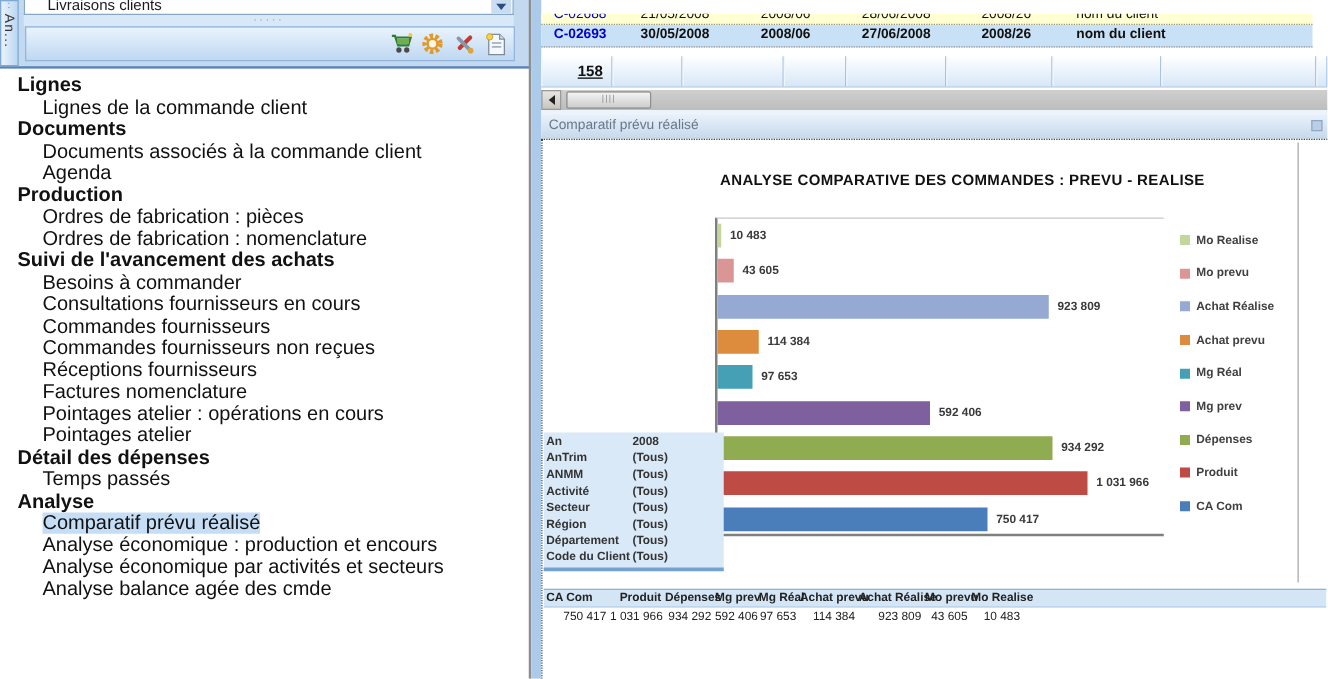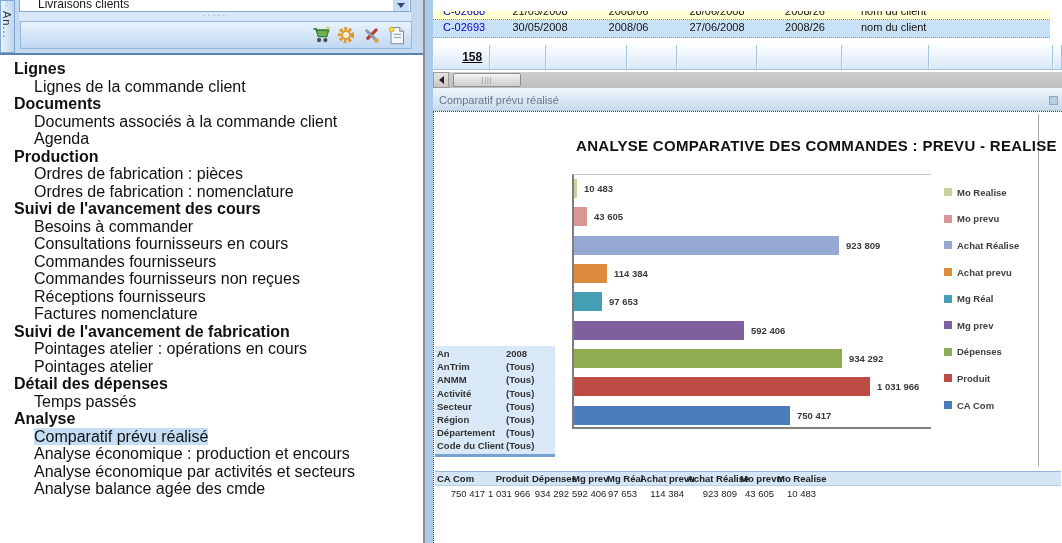--- a/index.html
+++ b/index.html
@@ -31,21 +31,21 @@
   
   .divider-line { position:absolute; left:423px; top:0; width:2px; height:543px; background:#8E8E8E; }
   .divider-strip { position:absolute; left:425px; top:0; width:8px; height:543px; background:#ACCBEB; }
 
   
   .orders { position:absolute; left:433px; top:11px; width:617px; }
   .order-row { overflow:hidden; }
   .row-yellow { background:#FFFFD2; height:9px; border-bottom:1px dotted #8F8F8F; }
   .row-yellow .cells { margin-top:-7px; }
   .row-blue { background:#C9E1F7; height:18px; border-bottom:1px dotted #8F8F8F; }
-  .row-blue .cells { margin-top:0; }
+  .row-blue .cells { margin-top:0;font-weight:bold; }
   .cells { display:flex; font-size:11px; line-height:15px; color:#111; }
   .cell { white-space:nowrap; }
   .c-id { width:62px; padding-left:10px; color:#0000CC; }
   .c-d1 { width:90px; text-align:center; }
   .c-p1 { width:87px; text-align:center; }
   .c-d2 { width:90px; text-align:center; }
   .c-p2 { width:86px; text-align:center; }
   .c-cl { width:170px; padding-left:13px; }
 
   .group-row { position:absolute; left:433px; top:28px; width:629px; height:17px; background:#E7F1FB; border-bottom:2px solid #95B9E2; overflow:hidden; }
@@ -62,32 +62,32 @@
   .scroll-thumb { position:absolute; left:20px; top:1px; width:68px; height:14px; background:linear-gradient(#F4F4F4,#CDCDCD); border:1px solid #8F8F8F; border-radius:2px; cursor:grab; text-align:center; font-size:7px; line-height:12px; color:#8A8A8A; letter-spacing:1px; }
   .gap-row { position:absolute; left:433px; top:88px; width:629px; height:3px; background:#ECF3FB; }
 
   
   .panel-header { position:absolute; left:433px; top:91px; width:629px; height:20px; background:linear-gradient(#EAF2FB,#C8DAED); border-bottom:1px solid #AFC6DD; font-size:11px; color:#68788A; line-height:19px; padding-left:6px; }
   .ph-btn { position:absolute; right:4px; top:5px; width:9px; height:9px; background:#BACFE6; border:1px solid #8FA8C4; cursor:pointer; }
 
   
   .chart-panel { position:absolute; left:433px; top:111px; width:629px; height:432px; background:#fff; border-top:1px dotted #444; border-left:1px dotted #444; }
   .chart-right-border { position:absolute; left:604px; top:2px; width:1px; height:352px; background:#A8A8A8; }
-  .chart-title { position:absolute; left:142px; top:25px; width:430px; text-align:left; font-size:15px; font-weight:bold; color:#111; letter-spacing:0.3px; white-space:nowrap; }
+  .chart-title { position:absolute; left:142px; top:25px; width:430px; text-align:left; font-size:12px; font-weight:bold; color:#111; letter-spacing:0.3px; white-space:nowrap; }
   .plot { position:absolute; left:138px; top:62px; width:359px; height:255px; border-left:2px solid #7F7F7F; border-bottom:2px solid #7F7F7F; border-top:1px solid #C8C8C8; }
   .bar-row { position:absolute; left:0; height:19px; display:flex; align-items:center; }
   .bar { height:19px; }
   .bar-label { margin-left:7px; font-size:9.5px; font-weight:bold; color:#3A3A3A; white-space:nowrap; }
   .legend { position:absolute; left:510px; top:67px; }
   .legend-entry { height:26.6px; display:flex; align-items:center; gap:5px; }
   .legend-swatch { width:8px; height:8px; flex:none; }
   .legend-label { font-size:9.5px; font-weight:bold; color:#404040; white-space:nowrap; }
 
   
-  .filterbox { position:absolute; left:1px; top:234px; width:120px; height:111px; background:#D9E9F8; border-bottom:3px solid #76A2D2; padding-top:2px; }
+  .filterbox { position:absolute; left:1px; top:234px; width:144px; height:111px; background:#D9E9F8; border-bottom:3px solid #76A2D2; padding-top:2px; }
   .filter-row { display:flex; height:13.2px; font-size:9.5px; font-weight:bold; color:#333; cursor:pointer; }
   .filter-label { padding-left:2px; width:71px; white-space:nowrap; }
   .filter-value { white-space:nowrap; }
 
   
   .pivot { position:absolute; left:1px; top:359px; width:626px; }
   .pivot-head { display:flex; background:#D4E6F6; border-top:1px solid #8FB4DC; border-bottom:1px solid #B7CFE8; height:15px; }
   .pivot-cell { font-size:9.5px; font-weight:bold; color:#222; text-align:right; padding-right:3px; line-height:14px; white-space:nowrap; }
   .pivot-cell.first { text-align:left; padding-left:2px; }
   .pivot-vals { display:flex; height:15px; }
@@ -149,28 +149,27 @@
 
   <div class="menu">
       <div class="menu-header"><span>Lignes</span></div>
       <div class="menu-item"><span>Lignes de la commande client</span></div>
       <div class="menu-header"><span>Documents</span></div>
       <div class="menu-item"><span>Documents associés à la commande client</span></div>
       <div class="menu-item"><span>Agenda</span></div>
       <div class="menu-header"><span>Production</span></div>
       <div class="menu-item"><span>Ordres de fabrication : pièces</span></div>
       <div class="menu-item"><span>Ordres de fabrication : nomenclature</span></div>
-      <div class="menu-header"><span>Suivi de l'avancement des cours</span></div>
+      <div class="menu-header"><span>Suivi de l'avancement des achats</span></div>
       <div class="menu-item"><span>Besoins à commander</span></div>
       <div class="menu-item"><span>Consultations fournisseurs en cours</span></div>
       <div class="menu-item"><span>Commandes fournisseurs</span></div>
       <div class="menu-item"><span>Commandes fournisseurs non reçues</span></div>
       <div class="menu-item"><span>Réceptions fournisseurs</span></div>
       <div class="menu-item"><span>Factures nomenclature</span></div>
-      <div class="menu-header"><span>Suivi de l'avancement de fabrication</span></div>
       <div class="menu-item"><span>Pointages atelier : opérations en cours</span></div>
       <div class="menu-item"><span>Pointages atelier</span></div>
       <div class="menu-header"><span>Détail des dépenses</span></div>
       <div class="menu-item"><span>Temps passés</span></div>
       <div class="menu-header"><span>Analyse</span></div>
       <div class="menu-item"><span class="selected">Comparatif prévu réalisé</span></div>
       <div class="menu-item"><span>Analyse économique : production et encours</span></div>
       <div class="menu-item"><span>Analyse économique par activités et secteurs</span></div>
       <div class="menu-item"><span>Analyse balance agée des cmde</span></div>
     </div>

